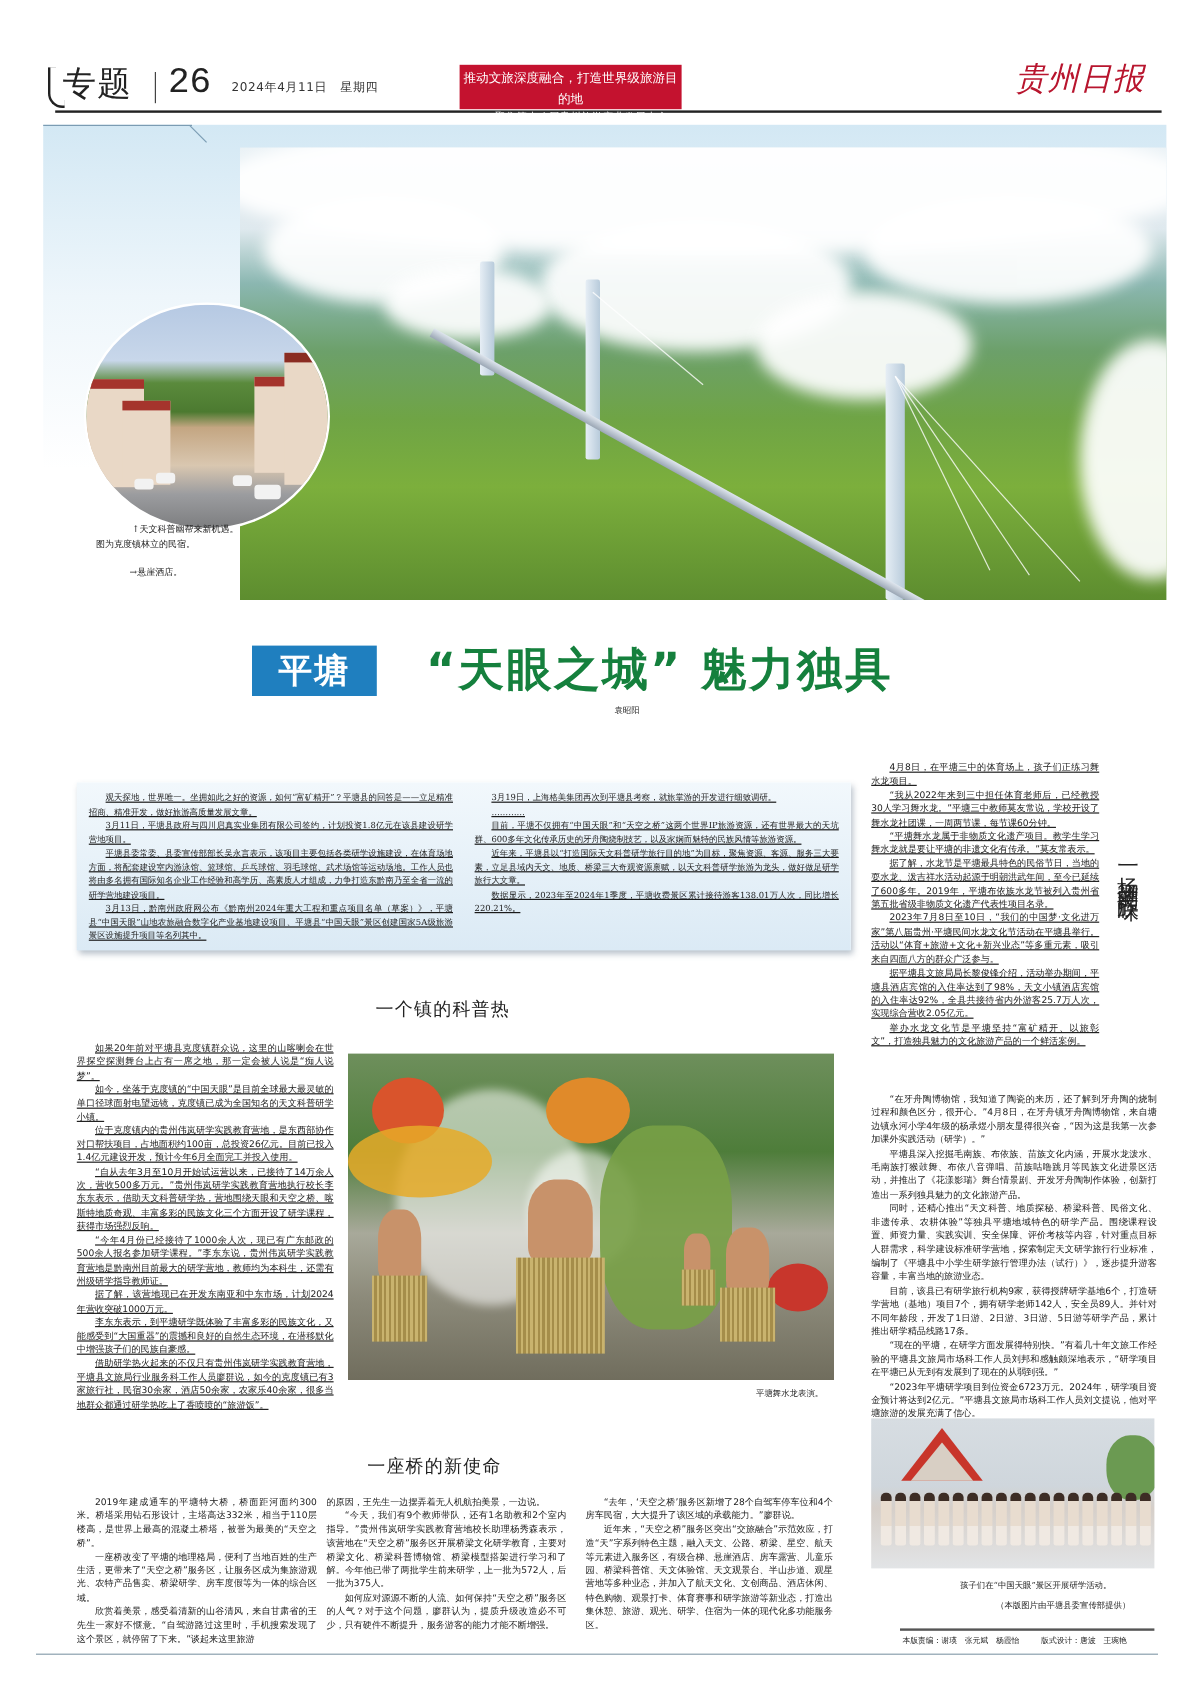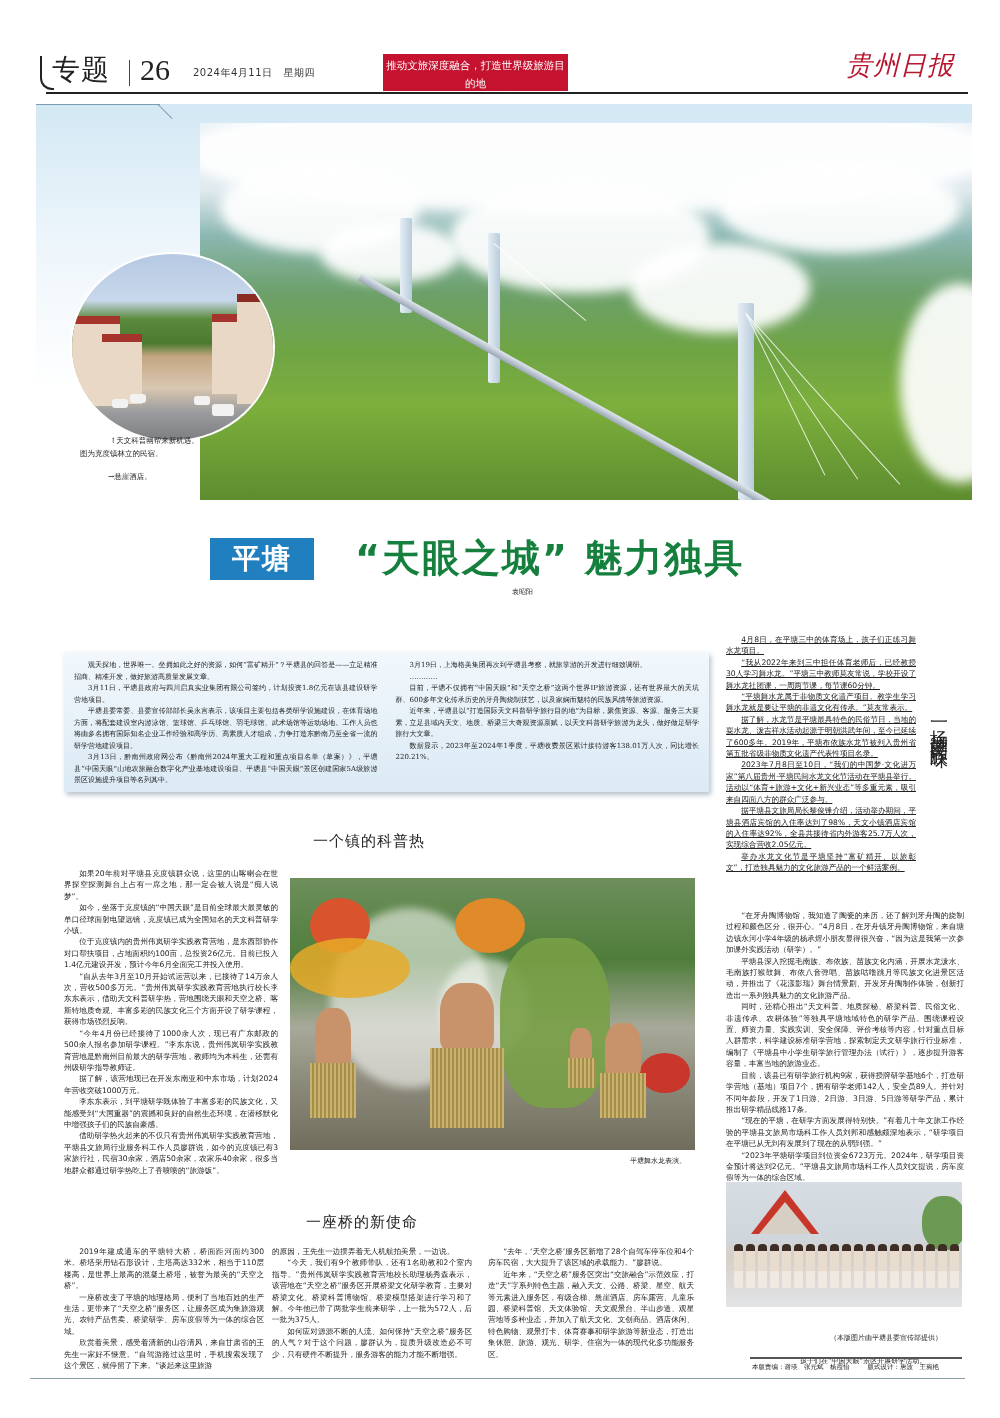--- a/index.html
+++ b/index.html
@@ -4,21 +4,21 @@
 <style>
   * { margin: 0; padding: 0; box-sizing: border-box; }
   html, body { width: 1000px; height: 1418px; background: #ffffff; overflow: hidden; }
   body { position: relative; font-family: "DejaVu Sans", "Liberation Sans", sans-serif; color: #1a1a1a; }
 
   
   .masthead { position: absolute; left: 40px; top: 52px; width: 928px; height: 42px; }
   .masthead .bracket { position: absolute; left: 0; top: 4px; width: 14px; height: 34px; border-left: 2px solid #222; border-bottom: 2px solid #222; border-bottom-left-radius: 12px; }
   .masthead .section { position: absolute; left: 12px; top: 0px; font-size: 28px; line-height: 36px; font-weight: 300; color: #222; letter-spacing: 1px; }
   .masthead .sep { position: absolute; left: 89px; top: 8px; width: 1px; height: 26px; background: #444; }
-  .masthead .pageno { position: absolute; left: 100px; top: -1px; font-size: 30px; line-height: 38px; color: #222; font-family: Liberation Serif, serif; text-align: right; }
+  .masthead .pageno { position: absolute; left: 100px; top: -1px; font-size: 30px; line-height: 38px; color: #222; font-family: Liberation Mono, monospace; text-align: right; }
   .masthead .date { position: absolute; left: 153px; top: 14px; font-size: 10px; color: #333; letter-spacing: 0.5px; white-space: nowrap; }
   .masthead .rule { position: absolute; left: 6px; top: 40px; width: 922px; height: 2px; background: #222; }
   .banner { position: absolute; left: 383px; top: 54px; width: 185px; height: 37px; background: #c4122f; color: #fff; text-align: center; }
   .banner .l1 { font-size: 10.5px; line-height: 18px; padding-top: 2px; }
   .banner .l2 { font-size: 8.5px; line-height: 13px; letter-spacing: 0.5px; }
   .logo { position: absolute; left: 846px; top: 48px; font-family: "DejaVu Serif", serif; font-size: 26px; color: #b8152e; font-style: italic; letter-spacing: 1px; }
 
   
   .hero-bg { position: absolute; left: 36px; top: 104px; width: 936px; height: 410px;
     background: linear-gradient(180deg, #d3e8f4 0%, #eef6fb 35%, #ffffff 70%); }
@@ -37,21 +37,21 @@
   .hero-caption { position: absolute; left: 80px; top: 434px; width: 140px; font-size: 7.5px; line-height: 13px; color: #222; font-family: "DejaVu Serif", serif; }
   .hero-caption .c1 { padding-left: 30px; }
   .hero-caption .c3 { padding-left: 28px; margin-top: 10px; }
 
   
   .place-tag { position: absolute; left: 210px; top: 538px; width: 104px; height: 42px; background: #1f7fbf; color: #fff; font-family: "DejaVu Serif", serif; font-size: 28px; font-weight: bold; text-align: center; line-height: 42px; letter-spacing: 2px; }
   .headline { position: absolute; left: 355px; top: 530px; font-size: 38px; font-weight: bold; color: #15803d; letter-spacing: 2px; white-space: nowrap; line-height: 56px; }
   .byline { position: absolute; left: 512px; top: 587px; font-size: 7px; color: #333; }
 
   
-  .lead-box { position: absolute; left: 64px; top: 652px; width: 645px; height: 140px; background: linear-gradient(180deg, #f2f8fc 0%, #dbeaf5 100%); box-shadow: 2px 3px 5px rgba(100,120,140,0.45); padding: 8px 10px; display: flex; gap: 18px; }
+  .lead-box { position: absolute; left: 64px; top: 652px; width: 645px; height: 140px; background: linear-gradient(180deg, #f2f8fc 0%, #dbeaf5 100%); box-shadow: 2px 3px 5px rgba(100,120,140,0.45); padding: 8px 10px; display: flex; gap: 18px; text-decoration: underline; }
   .lead-col { flex: 1; font-family: "DejaVu Serif", serif; font-size: 7px; line-height: 11.5px; color: #222; text-align: justify; }
   .lead-col p { text-indent: 2em; }
 
   
   .subhead { position: absolute; font-size: 15px; color: #222; letter-spacing: 1px; white-space: nowrap; }
 
   
   .col { position: absolute; font-size: 7.6px; line-height: 11.4px; color: #222; text-align: justify; }
   .col p { text-indent: 2em; }
 
@@ -67,21 +67,21 @@
   .dance-photo .skirt { position: absolute; background: repeating-linear-gradient(90deg, #c9b36e 0 2px, #a58d4a 2px 4px); }
   .dance-caption { position: absolute; left: 630px; top: 1156px; font-family: "DejaVu Serif", serif; font-size: 7px; color: #222; }
 
   
   .students-photo { position: absolute; left: 726px; top: 1182px; width: 236px; height: 125px; overflow: hidden;
     background: linear-gradient(180deg, #d7dde2 0%, #cfd6dc 45%, #d6cfc9 60%, #e2e4e6 100%); }
   .students-photo .roof { position: absolute; left: 25px; top: 8px; width: 0; height: 0; border-left: 34px solid transparent; border-right: 34px solid transparent; border-bottom: 44px solid #c8352a; }
   .students-photo .roof-in { position: absolute; left: 33px; top: 20px; width: 0; height: 0; border-left: 26px solid transparent; border-right: 26px solid transparent; border-bottom: 32px solid #d8cfc4; }
   .students-photo .tree { position: absolute; left: 196px; top: 14px; width: 44px; height: 54px; background: #6b9a52; border-radius: 45%; }
   .students-photo .kid { position: absolute; top: 62px; width: 9px; height: 44px; background: linear-gradient(180deg, #3d2d25 0 16%, #e8dccf 16% 62%, #f0e9e2 62%); border-radius: 4px 4px 2px 2px; }
-  .students-caption { position: absolute; left: 800px; top: 1316px; font-family: "DejaVu Serif", serif; font-size: 7px; color: #222; white-space: nowrap; margin-top: 40px; }
+  .students-caption { position: absolute; left: 800px; top: 1316px; font-family: "DejaVu Serif", serif; font-size: 7px; color: #222; white-space: nowrap; }
   .credit { position: absolute; left: 830px; top: 1333px; font-size: 7px; color: #222; white-space: nowrap; }
 
   .footer-rule { position: absolute; left: 750px; top: 1357px; width: 212px; height: 2px; background: #555; }
   .footer { position: absolute; left: 752px; top: 1363px; font-size: 6.5px; color: #222; white-space: nowrap; word-spacing: 2px; }
   .footer .designer { margin-left: 14px; }
   .bottom-rule { position: absolute; left: 30px; top: 1378px; width: 935px; height: 1px; background: #8aa0ad; }
 </style>
 </head>
 <body>
 
@@ -153,21 +153,21 @@
   <div class="lead-col">
     <p>3月19日，上海格美集团再次到平塘县考察，就旅掌游的开发进行细致调研。</p>
     <p>…………</p>
     <p>目前，平塘不仅拥有“中国天眼”和“天空之桥”这两个世界IP旅游资源，还有世界最大的天坑群、600多年文化传承历史的牙舟陶烧制技艺，以及家娴而魅特的民族风情等旅游资源。</p>
     <p>近年来，平塘县以“打造国际天文科普研学旅行目的地”为目标，聚焦资源、客源、服务三大要素，立足县域内天文、地质、桥梁三大奇观资源禀赋，以天文科普研学旅游为龙头，做好做足研学旅行大文章。</p>
     <p>数据显示，2023年至2024年1季度，平塘收费景区累计接待游客138.01万人次，同比增长220.21%。</p>
   </div>
 </div>
 
 <div class="subhead" style="left:313px;top:832px;">一个镇的科普热</div>
-<div class="col" style="left:64px;top:868px;width:214px;">
+<div class="col" style="left:64px;top:868px;width:214px;text-decoration:underline;">
   <p>如果20年前对平塘县克度镇群众说，这里的山喀喇会在世界探空探测舞台上占有一席之地，那一定会被人说是“痴人说梦”。</p>
   <p>如今，坐落于克度镇的“中国天眼”是目前全球最大最灵敏的单口径球面射电望远镜，克度镇已成为全国知名的天文科普研学小镇。</p>
   <p>位于克度镇内的贵州伟岚研学实践教育营地，是东西部协作对口帮扶项目，占地面积约100亩，总投资26亿元。目前已投入1.4亿元建设开发，预计今年6月全面完工并投入使用。</p>
   <p>“自从去年3月至10月开始试运营以来，已接待了14万余人次，营收500多万元。”贵州伟岚研学实践教育营地执行校长李东东表示，借助天文科普研学热，营地围绕天眼和天空之桥、喀斯特地质奇观、丰富多彩的民族文化三个方面开设了研学课程，获得市场强烈反响。</p>
   <p>“今年4月份已经接待了1000余人次，现已有广东邮政的500余人报名参加研学课程。”李东东说，贵州伟岚研学实践教育营地是黔南州目前最大的研学营地，教师均为本科生，还需有州级研学指导教师证。</p>
   <p>据了解，该营地现已在开发东南亚和中东市场，计划2024年营收突破1000万元。</p>
   <p>李东东表示，到平塘研学既体验了丰富多彩的民族文化，又能感受到“大国重器”的震撼和良好的自然生态环境，在潜移默化中增强孩子们的民族自豪感。</p>
   <p>借助研学热火起来的不仅只有贵州伟岚研学实践教育营地，平塘县文旅局行业服务科工作人员廖群说，如今的克度镇已有3家旅行社，民宿30余家，酒店50余家，农家乐40余家，很多当地群众都通过研学热吃上了香喷喷的“旅游饭”。</p>
 </div>
 
@@ -201,21 +201,21 @@
   <p>2023年7月8日至10日，“我们的中国梦·文化进万家”第八届贵州·平塘民间水龙文化节活动在平塘县举行。活动以“体育+旅游+文化+新兴业态”等多重元素，吸引来自四面八方的群众广泛参与。</p>
   <p>据平塘县文旅局局长黎俊锋介绍，活动举办期间，平塘县酒店宾馆的入住率达到了98%，天文小镇酒店宾馆的入住率达92%，全县共接待省内外游客25.7万人次，实现综合营收2.05亿元。</p>
   <p>举办水龙文化节是平塘坚持“富矿精开、以旅彰文”，打造独具魅力的文化旅游产品的一个鲜活案例。</p>
 </div>
 <div class="col" style="left:726px;top:910px;width:238px;">
   <p>“在牙舟陶博物馆，我知道了陶瓷的来历，还了解到牙舟陶的烧制过程和颜色区分，很开心。”4月8日，在牙舟镇牙舟陶博物馆，来自塘边镇永河小学4年级的杨承煜小朋友显得很兴奋，“因为这是我第一次参加课外实践活动（研学）。”</p>
   <p>平塘县深入挖掘毛南族、布依族、苗族文化内涵，开展水龙泼水、毛南族打猴鼓舞、布依八音弹唱、苗族咕噜跳月等民族文化进景区活动，并推出了《花漾影瑞》舞台情景剧、开发牙舟陶制作体验，创新打造出一系列独具魅力的文化旅游产品。</p>
   <p>同时，还精心推出“天文科普、地质探秘、桥梁科普、民俗文化、非遗传承、农耕体验”等独具平塘地域特色的研学产品。围绕课程设置、师资力量、实践实训、安全保障、评价考核等内容，针对重点目标人群需求，科学建设标准研学营地，探索制定天文研学旅行行业标准，编制了《平塘县中小学生研学旅行管理办法（试行）》，逐步提升游客容量，丰富当地的旅游业态。</p>
   <p>目前，该县已有研学旅行机构9家，获得授牌研学基地6个，打造研学营地（基地）项目7个，拥有研学老师142人，安全员89人。并针对不同年龄段，开发了1日游、2日游、3日游、5日游等研学产品，累计推出研学精品线路17条。</p>
   <p>“现在的平塘，在研学方面发展得特别快。”有着几十年文旅工作经验的平塘县文旅局市场科工作人员刘邦和感触颇深地表示，“研学项目在平塘已从无到有发展到了现在的从弱到强。”</p>
-  <p>“2023年平塘研学项目到位资金6723万元。2024年，研学项目资金预计将达到2亿元。”平塘县文旅局市场科工作人员刘文提说，房车度假等为一体的综合区域。</p>
+  <p>“2023年平塘研学项目到位资金6723万元。2024年，研学项目资金预计将达到2亿元。”平塘县文旅局市场科工作人员刘文提说，他对平塘旅游的发展充满了信心。</p>
 </div>
 
 <div class="students-photo">
   <div class="roof"></div>
   <div class="roof-in"></div>
   <div class="tree"></div>
   <div class="kid" style="left:8px;"></div>
     <div class="kid" style="left:20px;"></div>
     <div class="kid" style="left:32px;"></div>
   <div class="kid" style="left:44px;"></div>

